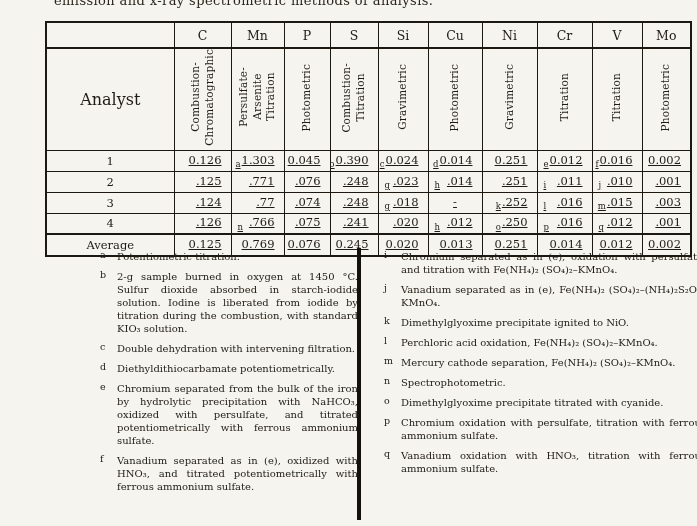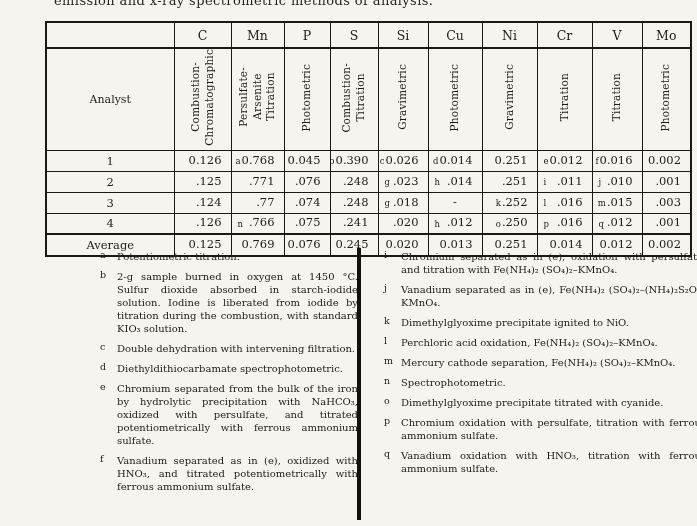--- a/index.html
+++ b/index.html
@@ -38,27 +38,27 @@
   tr.methods th{text-align:center;}
   .rot{
     display:inline-block;
     writing-mode:vertical-rl;
     transform:rotate(180deg);
     white-space:pre-line;
     font-size:10.5px;
     line-height:1.3;
     letter-spacing:.2px;
   }
-  .analyst-cell{font-size:11px;text-align:center;}
+  .analyst-cell{font-size:16px;text-align:center;}
   tbody tr{height:21px;}
   tbody tr.avg{height:22px;}
   tbody tr.avg td{border-top:2.2px solid #1c1812;}
   td.rowlabel{text-align:center;font-size:11.5px;}
   td.val{font-size:11.5px;}
-  .cf{display:flex;justify-content:flex-end;align-items:center;padding-right:9px;}
+  .cf{display:flex;justify-content:flex-end;align-items:flex-end;padding-right:9px;text-decoration:underline;}
   .cf sup{font-size:8.5px;line-height:1;transform:translateY(1px);margin-right:1px;}
   .cf .v{line-height:1.2;}
   .cf.gap{padding-left:6px;}
   .cf.gap sup{margin-right:auto;}
   .cf.ctr{justify-content:center;padding-right:0;}
   
   .footnotes{
     position:absolute;left:45px;top:250px;right:7px;
     display:flex;
   }
@@ -129,38 +129,38 @@
         <tr>
           <td class="rowlabel">1</td>
           <td class="val">
             <div class="cf">
               <span class="v">0.126</span>
             </div>
           </td>
           <td class="val">
             <div class="cf">
               <sup>a</sup>
-              <span class="v">0.768</span>
+              <span class="v">1.303</span>
             </div>
           </td>
           <td class="val">
             <div class="cf">
               <span class="v">0.045</span>
             </div>
           </td>
           <td class="val">
             <div class="cf">
               <sup>b</sup>
               <span class="v">0.390</span>
             </div>
           </td>
           <td class="val">
             <div class="cf">
               <sup>c</sup>
-              <span class="v">0.026</span>
+              <span class="v">0.024</span>
             </div>
           </td>
           <td class="val">
             <div class="cf">
               <sup>d</sup>
               <span class="v">0.014</span>
             </div>
           </td>
           <td class="val">
             <div class="cf">
@@ -424,21 +424,21 @@
         <div class="fn">
           <span class="fn-letter">b</span>
           <span class="fn-text">2-g sample burned in oxygen at 1450 °C. Sulfur dioxide absorbed in starch-iodide solution. Iodine is liberated from iodide by titration during the combustion, with standard KIO₃ solution.</span>
         </div>
         <div class="fn">
           <span class="fn-letter">c</span>
           <span class="fn-text">Double dehydration with intervening filtration.</span>
         </div>
         <div class="fn">
           <span class="fn-letter">d</span>
-          <span class="fn-text">Diethyldithiocarbamate spectrophotometric.</span>
+          <span class="fn-text">Diethyldithiocarbamate potentiometrically.</span>
         </div>
         <div class="fn">
           <span class="fn-letter">e</span>
           <span class="fn-text">Chromium separated from the bulk of the iron by hydrolytic precipitation with NaHCO₃, oxidized with persulfate, and titrated potentiometrically with ferrous ammonium sulfate.</span>
         </div>
         <div class="fn">
           <span class="fn-letter">f</span>
           <span class="fn-text">Vanadium separated as in (e), oxidized with HNO₃, and titrated potentiometrically with ferrous ammonium sulfate.</span>
         </div>
       </div>

